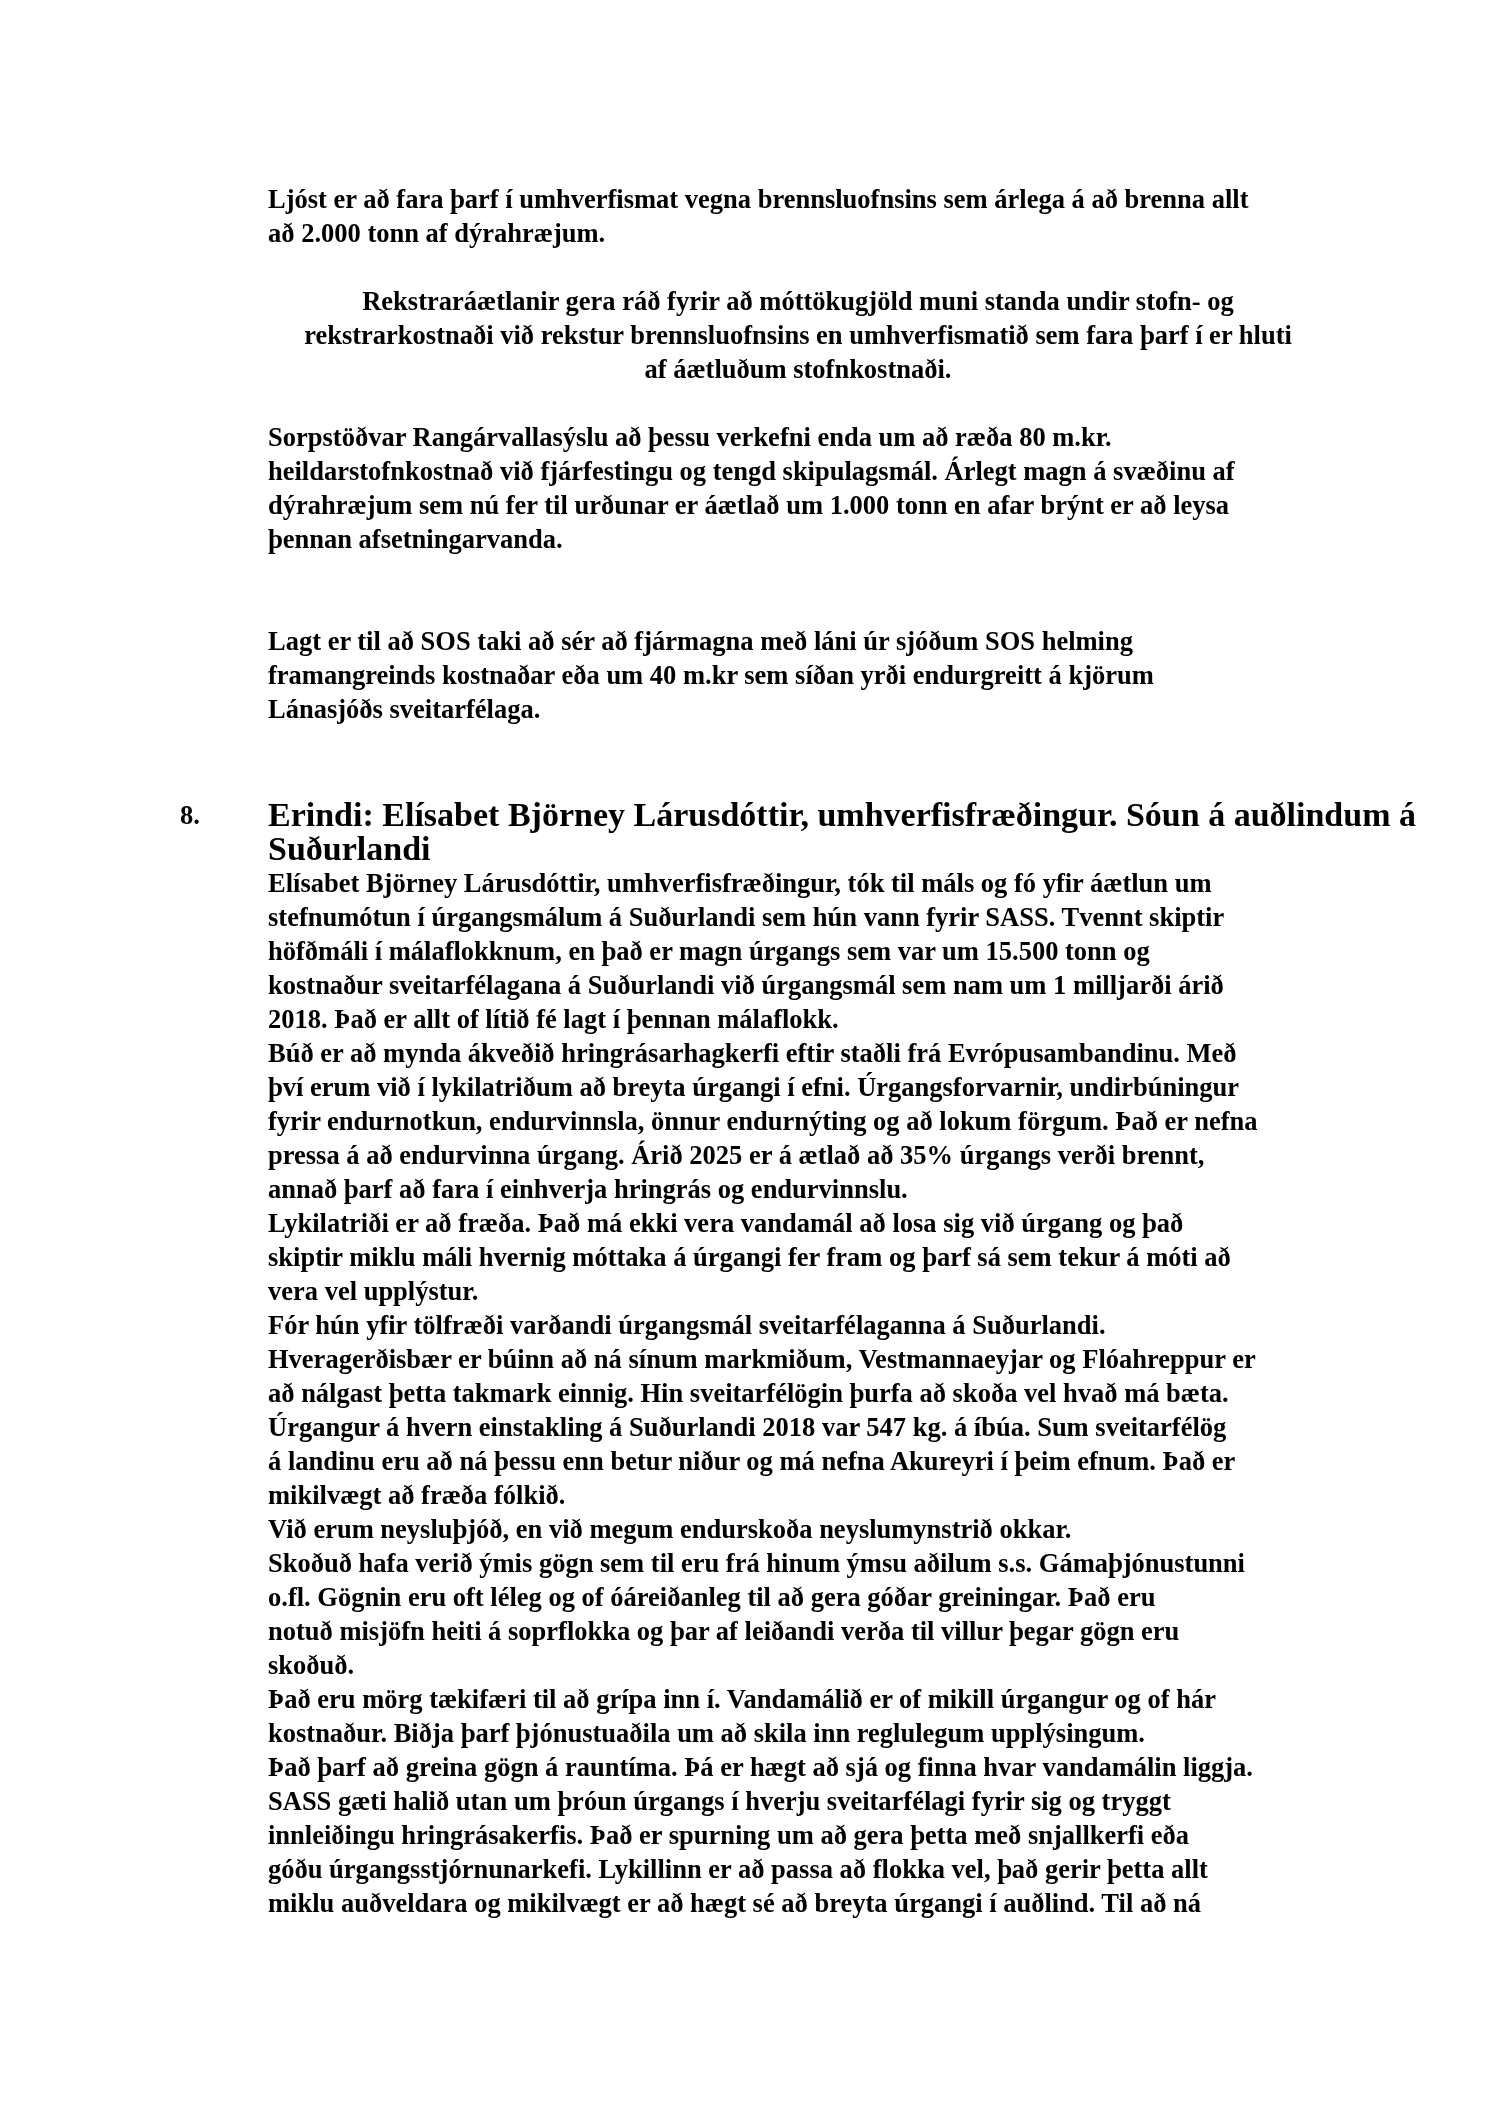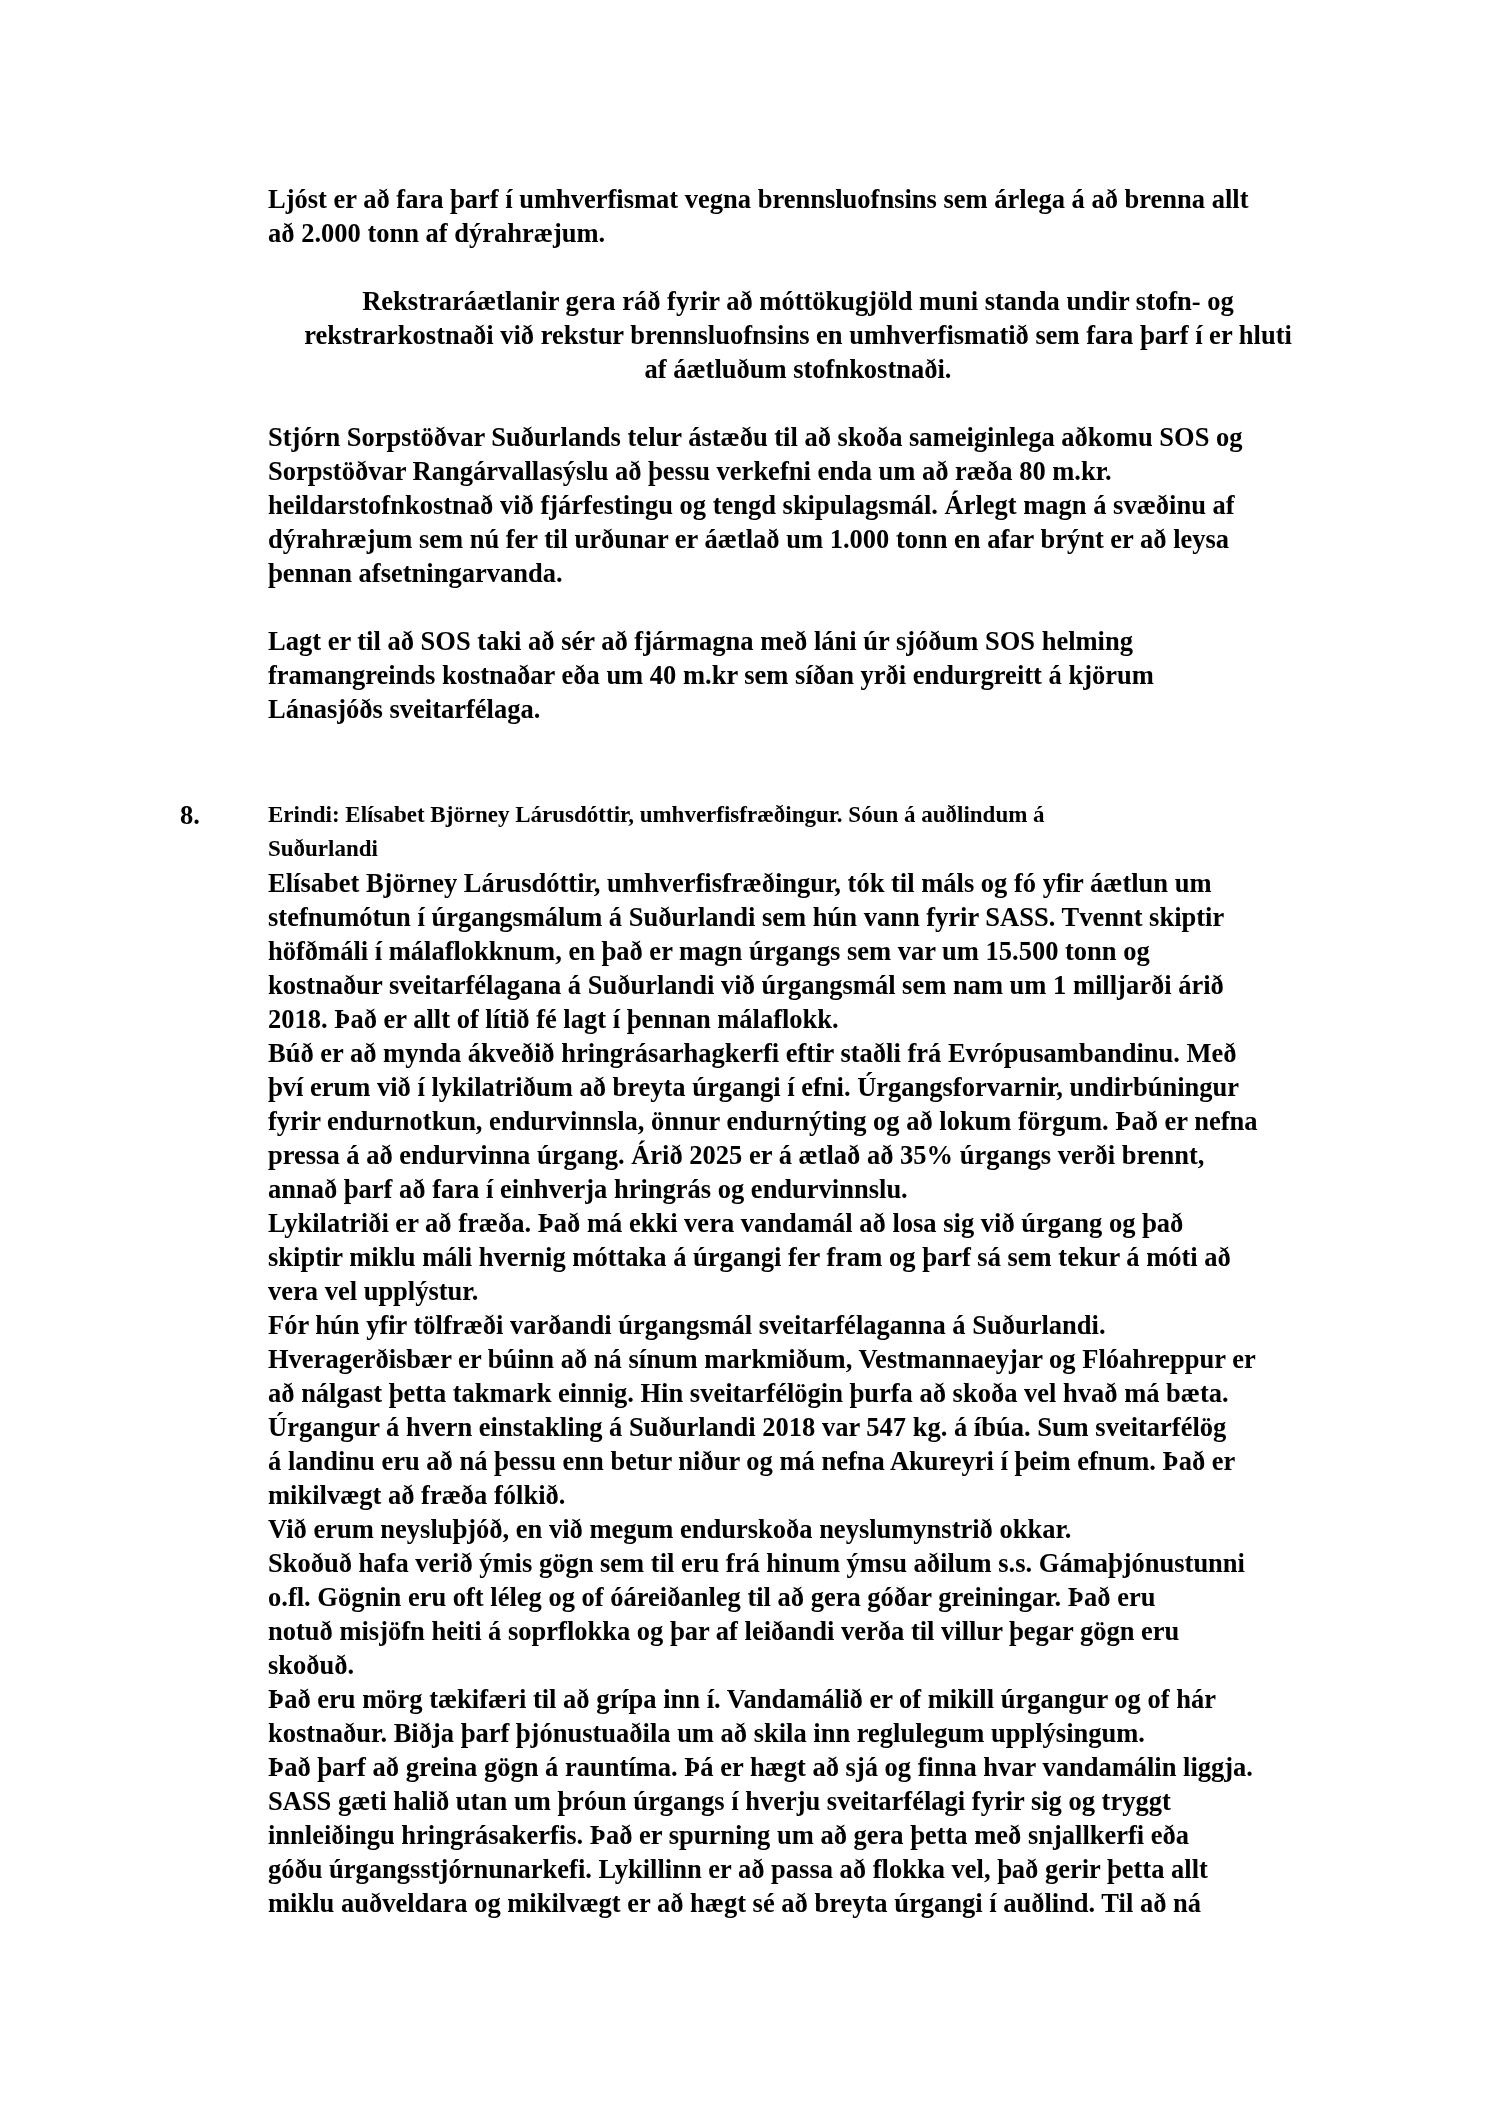--- a/index.html
+++ b/index.html
@@ -32,21 +32,21 @@
     top: 798px;
     font-size: 26.5px;
     line-height: 34px;
     font-weight: bold;
   }
   .heading {
     position: absolute;
     left: 268px;
     top: 798px;
     width: 1100px;
-    font-size: 23px;
+    font-size: 34px;
     line-height: 34px;
     font-weight: bold;
   }
   .heading .ln { display: block; white-space: nowrap; }
 </style>
 </head>
 <body>
 
 <div class="page">
 
@@ -55,21 +55,20 @@
     <span class="ln">að 2.000 tonn af dýrahræjum.</span>
   </div>
 
   <div class="para" style="top:284px;text-align:center;">
     <span class="ln">Rekstraráætlanir gera ráð fyrir að móttökugjöld muni standa undir stofn- og</span>
     <span class="ln">rekstrarkostnaði við rekstur brennsluofnsins en umhverfismatið sem fara þarf í er hluti</span>
     <span class="ln">af áætluðum stofnkostnaði.</span>
   </div>
 
   <div class="para" style="top:420px;">
-    <span class="ln">Stjórn Sorpstöðvar Suðurlands telur ástæðu til að skoða sameiginlega aðkomu SOS og</span>
     <span class="ln">Sorpstöðvar Rangárvallasýslu að þessu verkefni enda um að ræða 80 m.kr.</span>
     <span class="ln">heildarstofnkostnað við fjárfestingu og tengd skipulagsmál.  Árlegt magn á svæðinu af</span>
     <span class="ln">dýrahræjum sem nú fer til urðunar er áætlað um 1.000 tonn en afar brýnt er að leysa</span>
     <span class="ln">þennan afsetningarvanda.</span>
   </div>
 
   <div class="para" style="top:624px;">
     <span class="ln">Lagt er til að SOS taki að sér að fjármagna með láni úr sjóðum SOS helming</span>
     <span class="ln">framangreinds kostnaðar eða um 40 m.kr sem síðan yrði endurgreitt á kjörum</span>
     <span class="ln">Lánasjóðs sveitarfélaga.</span>

